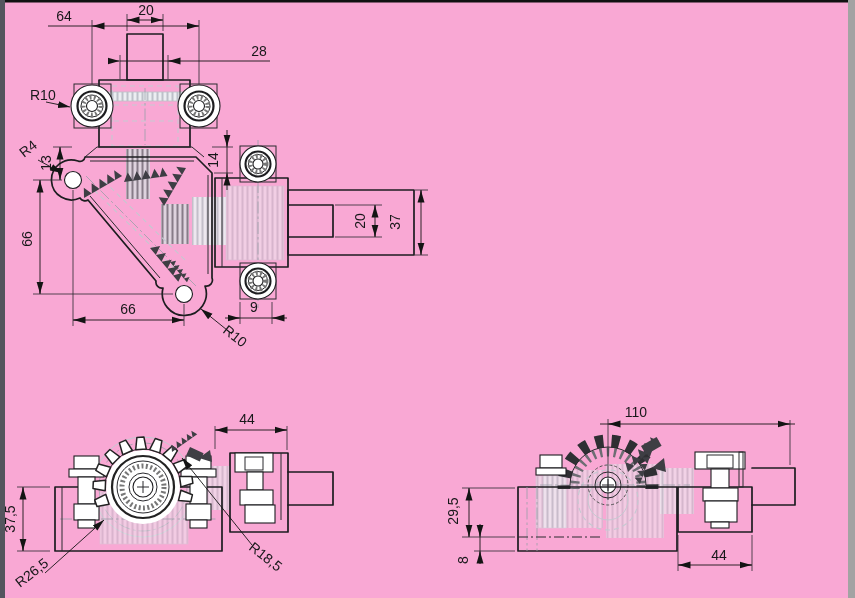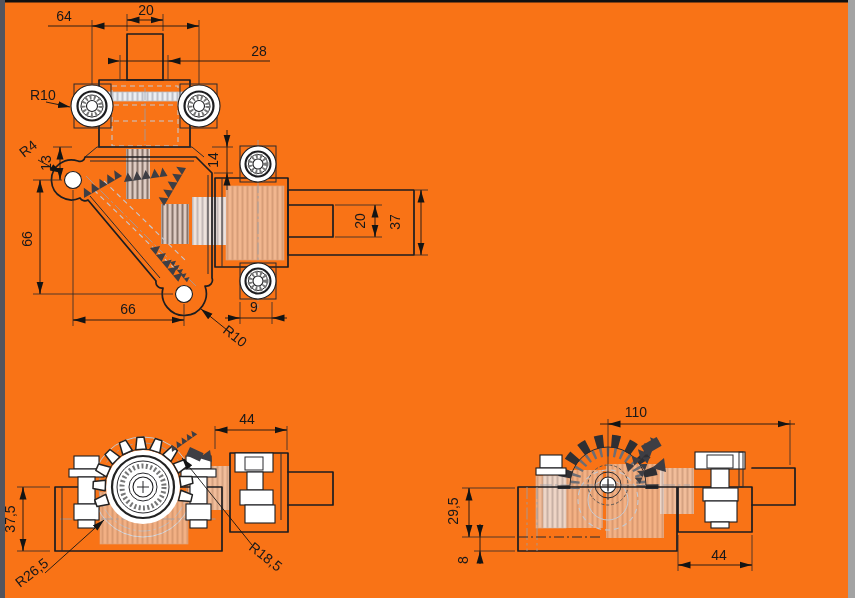--- a/index.html
+++ b/index.html
@@ -1,16 +1,16 @@
 <!DOCTYPE html>
 <html><head>
 <meta charset="utf-8">
 <style>
   html,body{margin:0;padding:0;background:#fff;}
-  .page{position:relative;width:855px;height:598px;background:#f97316;overflow:hidden;
+  .page{position:relative;width:855px;height:598px;background:#f9a8d4;overflow:hidden;
         font-family:"Liberation Sans",sans-serif;}
   svg{display:block}
   .ol{stroke:#1d1d20;stroke-width:1.7;fill:none;stroke-linejoin:round;stroke-linecap:round}
   .olt{stroke:#2a2a2e;stroke-width:1;fill:none}
   .olw2{fill:#ffffff;stroke:#1d1d20;stroke-width:1.1}
   .dim{stroke:#141414;stroke-width:0.9;fill:none}
   .ext{stroke:#2a2a2e;stroke-width:0.8;fill:none}
   .gh{stroke:#c5c9d1;stroke-width:1;fill:none}
   .ghdash{stroke:#c5c9d1;stroke-width:1.1;fill:none;stroke-dasharray:5 4}
   .cl{stroke:#9aa0a8;stroke-width:0.8;stroke-dasharray:12 3 2.5 3;fill:none}

